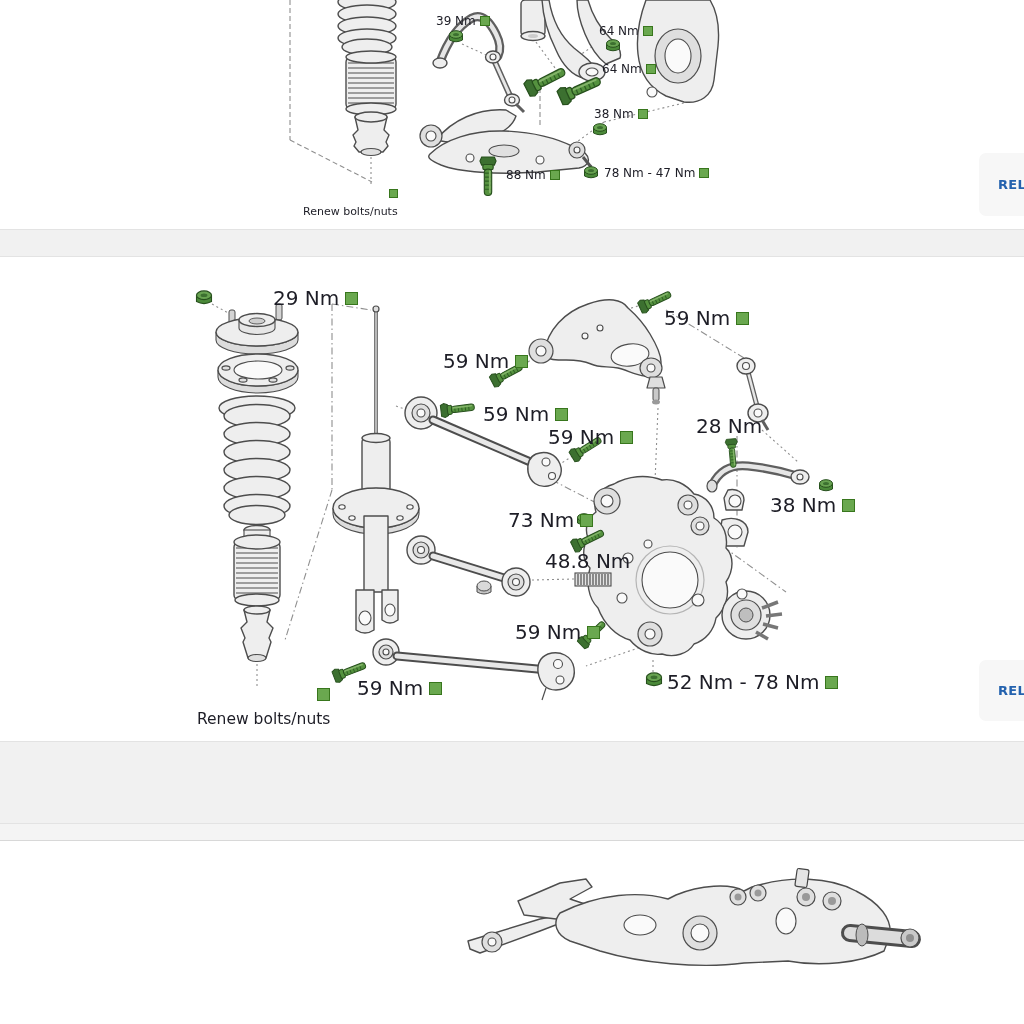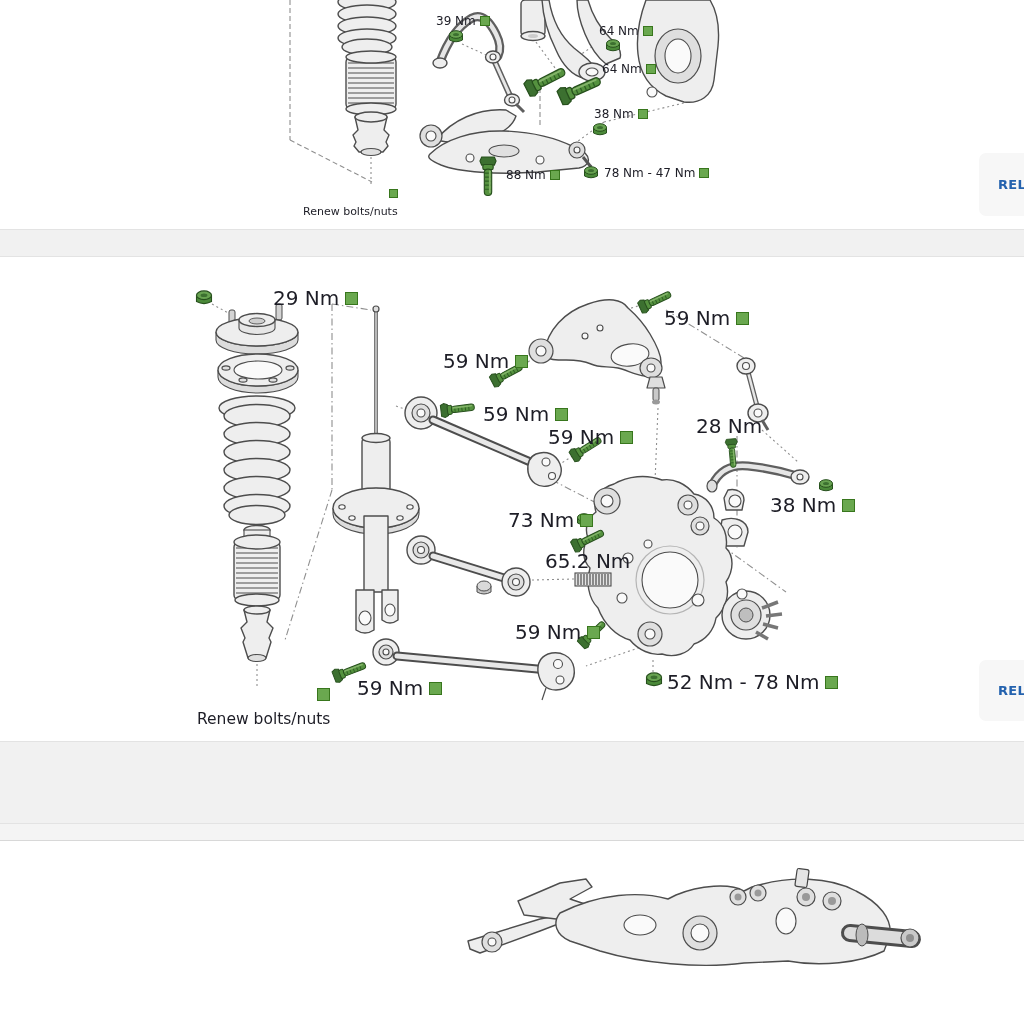--- a/index.html
+++ b/index.html
@@ -438,21 +438,21 @@
     </div>
   <div class="tq t15" style="left:770px;top:493px">
       <span>38 Nm</span>
       <span class="sq sq13"></span>
     </div>
   <div class="tq t15" style="left:508px;top:508px">
       <span>73 Nm</span>
       <span class="sq sq13"></span>
     </div>
   <div class="tq t15" style="left:545px;top:549px">
-      <span>65.2 Nm</span>
+      <span>48.8 Nm</span>
     </div>
   <div class="tq t15" style="left:515px;top:620px">
       <span>59 Nm</span>
       <span class="sq sq13"></span>
     </div>
   <div class="tq t15" style="left:357px;top:676px">
       <span>59 Nm</span>
       <span class="sq sq13"></span>
     </div>
   <div class="tq t15" style="left:667px;top:670px">

